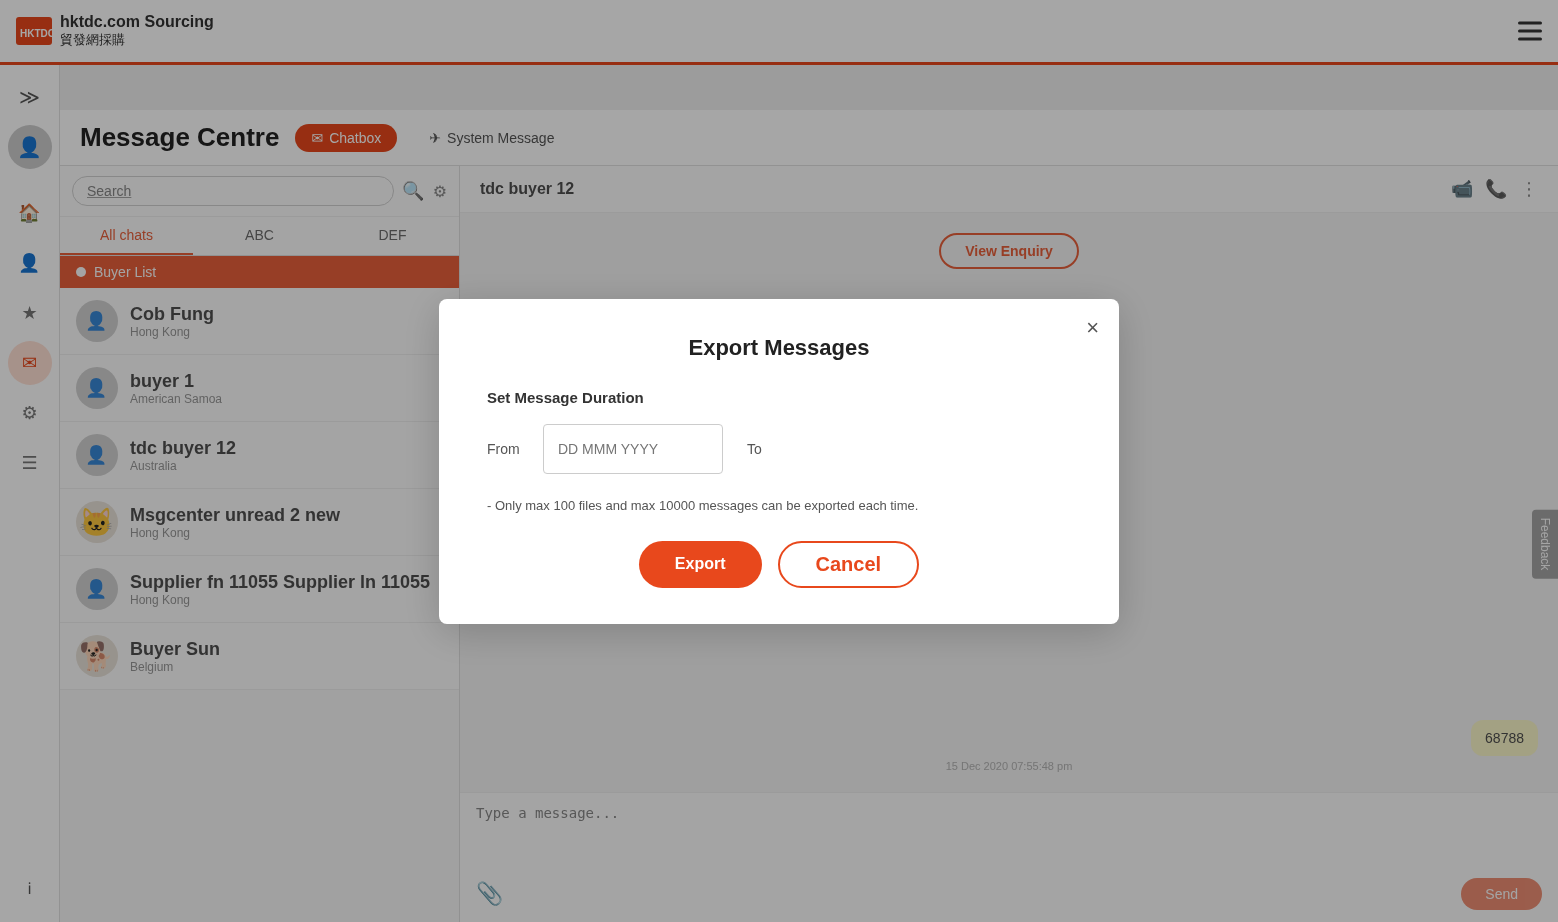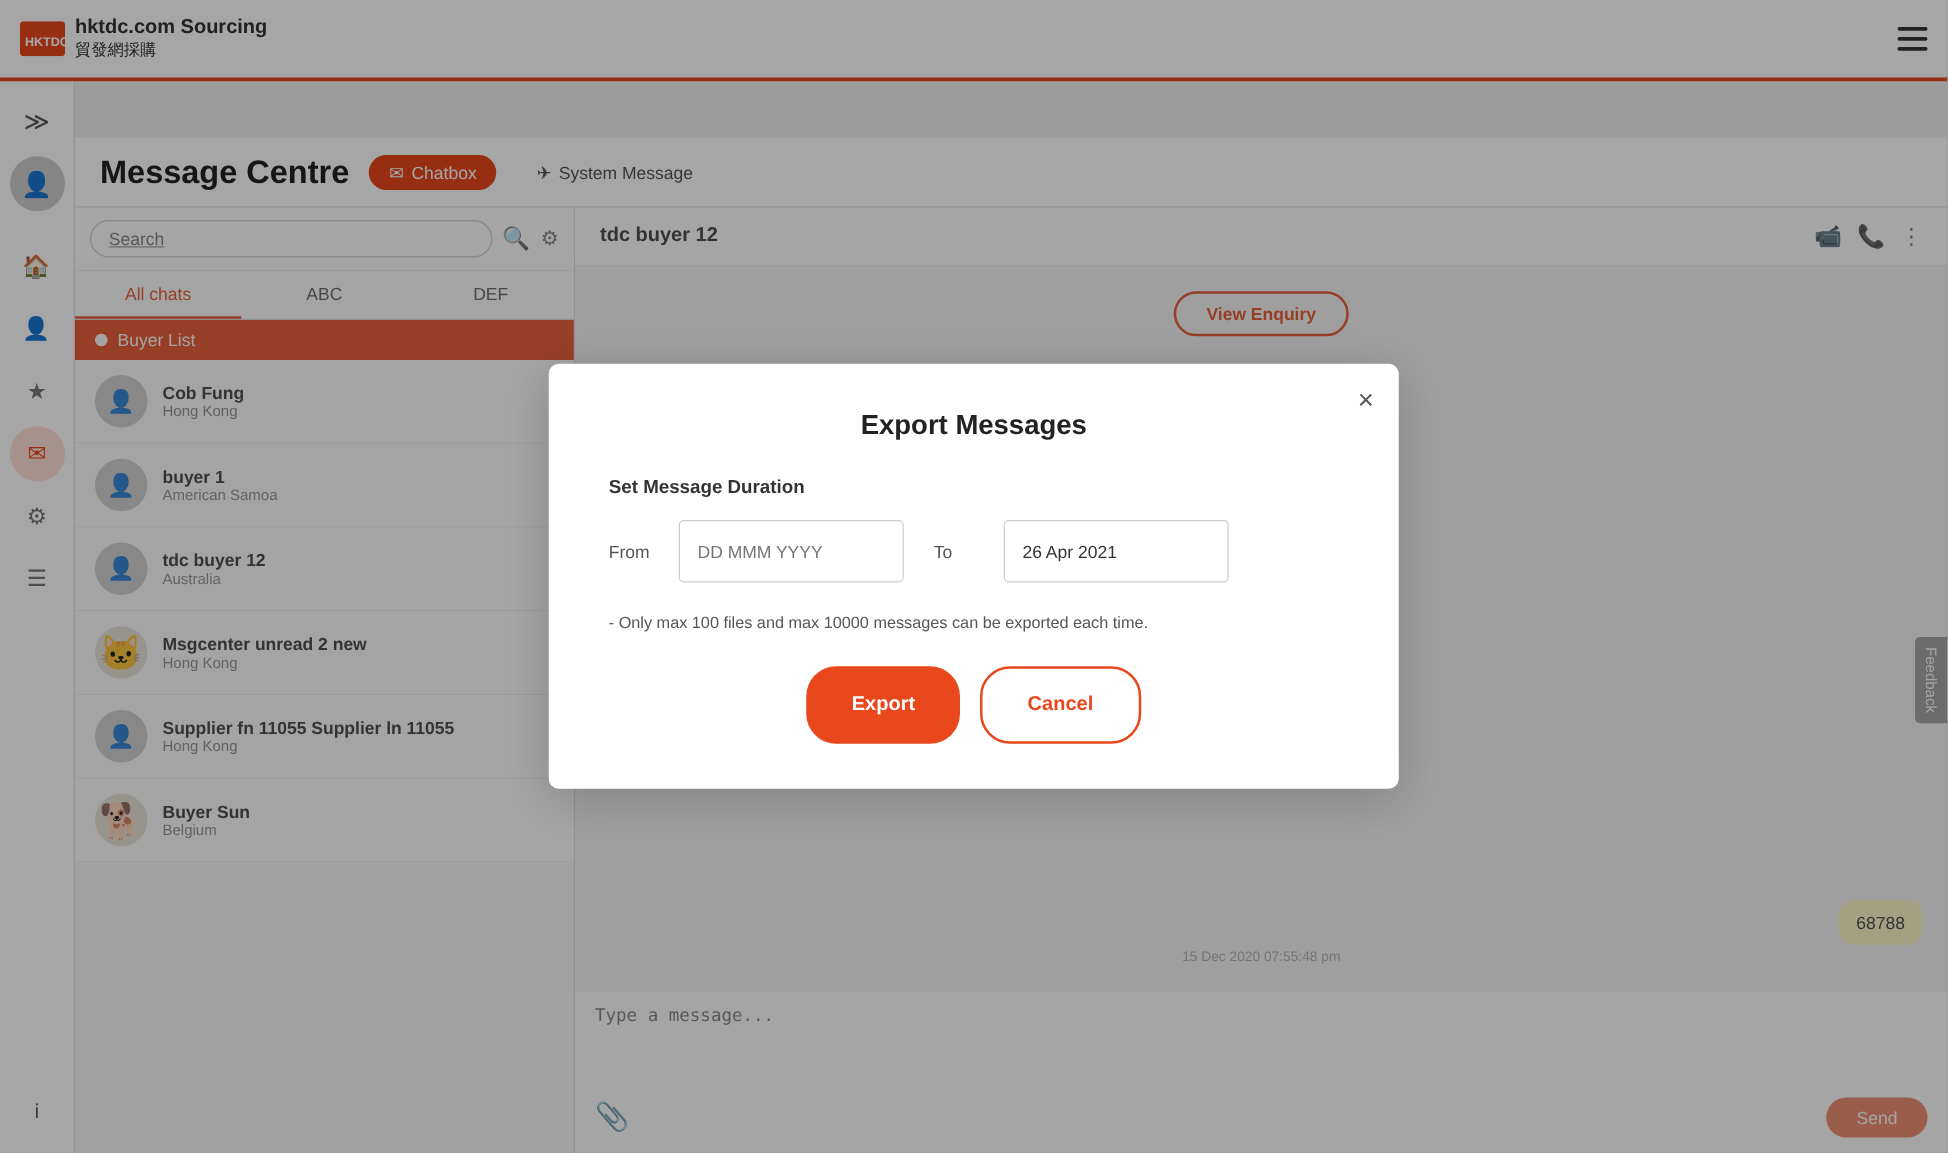--- a/index.html
+++ b/index.html
@@ -239,21 +239,21 @@
       justify-content: center;
       color: #fff;
       font-size: 18px;
       flex-shrink: 0;
     }
     .chat-avatar.special {
       background: #e8e0d5;
       overflow: hidden;
     }
     .chat-info { flex: 1; }
-    .chat-name { font-size: 14px; font-weight: bold; color: #333; }
+    .chat-name { font-size: 18px; font-weight: bold; color: #333; }
     .chat-location { font-size: 12px; color: #888; }
 
     
     .message-panel {
       flex: 1;
       display: flex;
       flex-direction: column;
       background: #f5f5f5;
       filter: blur(0.5px);
       opacity: 0.85;
@@ -446,22 +446,22 @@
       padding: 10px 36px;
       font-size: 16px;
       cursor: pointer;
       font-weight: bold;
     }
     .cancel-btn {
       background: #fff;
       color: #e8481c;
       border: 2px solid #e8481c;
       border-radius: 24px;
-      padding: 20px 36px;
-      font-size: 16px;
+      padding: 10px 36px;
+      font-size: 20px;
       cursor: pointer;
       font-weight: bold;
     }
 
     
     ::-webkit-scrollbar { width: 6px; }
     ::-webkit-scrollbar-thumb { background: #ccc; border-radius: 3px; }
   </style>
 </head>
 <body>
@@ -650,21 +650,20 @@
 
 <div class="modal-overlay">
   <div class="modal">
     <button class="modal-close">×</button>
     <div class="modal-title">Export Messages</div>
     <div class="modal-section-label">Set Message Duration</div>
     <div class="date-row">
       <span class="date-label">From</span>
       <input class="date-input" type="text" placeholder="DD MMM YYYY" style="">
       <span class="date-label" style="margin-left:8px;">To</span>
-      <input class="date-input filled" type="text" style="color: rgb(51, 51, 51);" value="26 Apr 2021">
     </div>
     <div class="modal-note">- Only max 100 files and max 10000 messages can be exported each time.</div>
     <div class="modal-actions">
       <button class="export-btn">Export</button>
       <button class="cancel-btn">Cancel</button>
     </div>
   </div>
 </div>
 
 </body></html>

